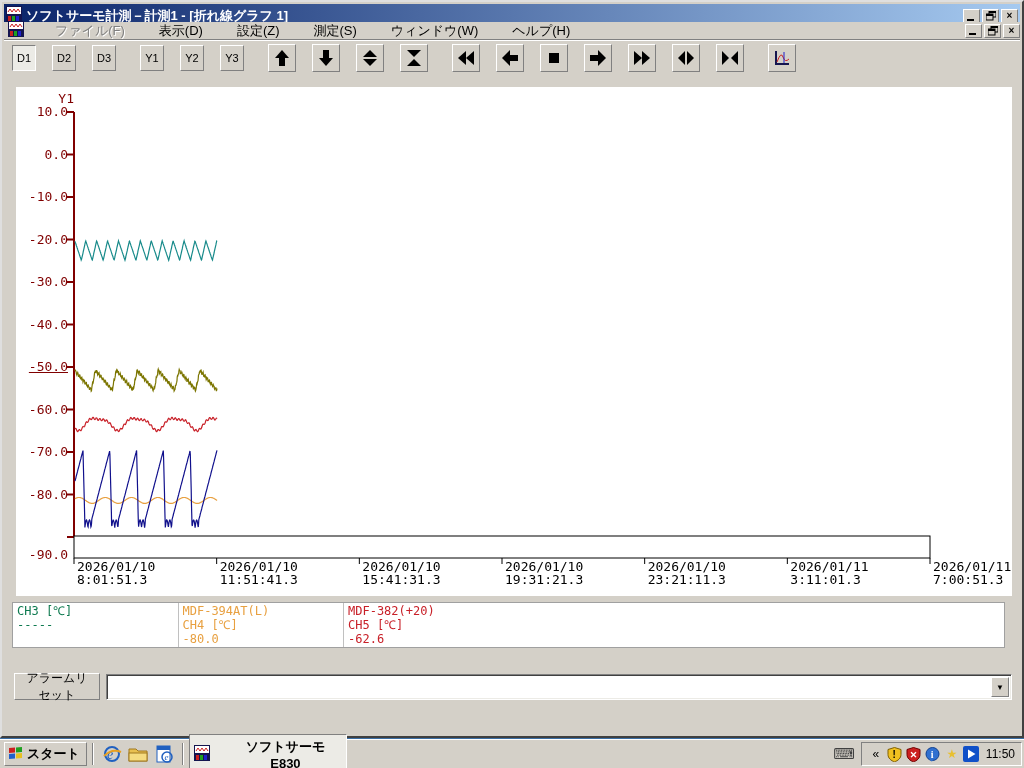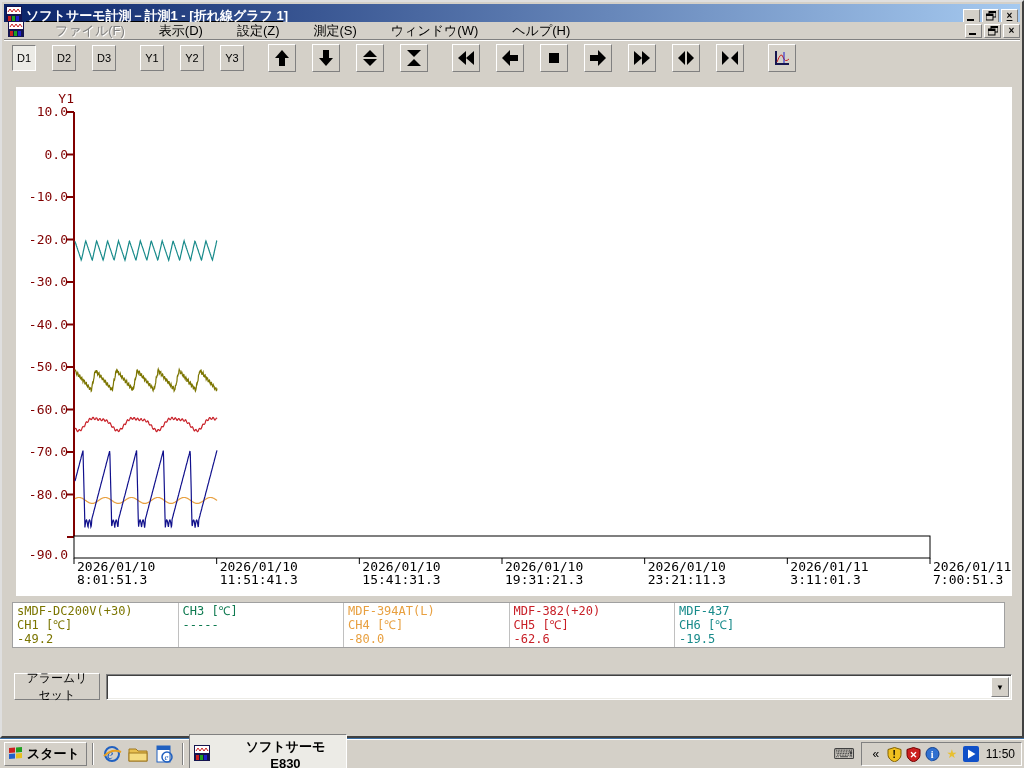--- a/index.html
+++ b/index.html
@@ -4,21 +4,21 @@
 <style>
   html,body{margin:0;padding:0;width:1024px;height:768px;overflow:hidden;
     background:#3A6EA5;font-family:"Liberation Sans",sans-serif;}
   *{box-sizing:border-box;}
   .btn3d{border:1px solid;border-color:#FFFFFF #808080 #808080 #FFFFFF;background:#D4D0C8;}
   .btn3d.pressed{border-color:#808080 #FFFFFF #FFFFFF #808080;background:#ECEBE6;}
 
   .window{position:absolute;left:0;top:0;width:1024px;height:738px;background:#D4D0C8;
     border:2px solid;border-color:#DFDFDF #404040 #404040 #DFDFDF;}
   .titlebar{position:absolute;left:2px;top:2px;right:2px;height:24px;
-    background:linear-gradient(to right,#0A246A,#A6CAF0);display:flex;align-items:center;padding:4px 2px;text-decoration:underline;}
+    background:linear-gradient(to right,#0A246A,#A6CAF0);display:flex;align-items:center;padding:4px 2px;}
   .title-text{color:#FFFFFF;font-weight:bold;font-size:13px;margin-left:4px;flex:1;
     white-space:nowrap;overflow:hidden;}
   .win-ctrl{width:17px;height:14px;margin-left:2px;display:flex;align-items:center;justify-content:center;
     font-size:10px;font-weight:bold;color:#000;padding:0;line-height:1;}
   .menubar{position:absolute;left:2px;top:20px;right:2px;height:18px;background:#D4D0C8;
     display:flex;align-items:center;border-bottom:1px solid #808080;box-shadow:0 1px 0 #FFFFFF;gap:20px;}
   .menu-item{font-size:13px;padding:1px 7px;color:#000;}
   .menu-item.disabled{color:#808080;text-shadow:1px 1px 0 #FFFFFF;}
   .toolbar{position:absolute;left:2px;top:40px;right:2px;height:32px;display:flex;align-items:center;
     padding-left:8px;}
@@ -252,21 +252,21 @@
         <polyline points="59.0,154.4 59.3,155.3 59.6,156.1 59.9,157.0 60.1,157.8 60.4,158.7 60.7,159.5 61.0,160.4 61.3,161.2 61.6,162.1 61.8,162.9 62.1,163.7 62.4,164.6 62.7,165.4 63.0,166.3 63.3,167.1 63.5,168.0 63.8,168.8 64.1,169.7 64.4,170.5 64.7,171.4 65.0,172.2 65.2,173.1 65.5,172.4 65.8,171.2 66.1,169.9 66.4,168.6 66.7,167.4 67.0,166.1 67.2,164.8 67.5,163.5 67.8,162.3 68.1,161.0 68.4,159.7 68.7,158.5 68.9,157.2 69.2,155.9 69.5,154.7 69.8,154.0 70.1,154.9 70.4,155.7 70.6,156.6 70.9,157.4 71.2,158.3 71.5,159.1 71.8,160.0 72.1,160.8 72.3,161.7 72.6,162.5 72.9,163.4 73.2,164.2 73.5,165.0 73.8,165.9 74.1,166.7 74.3,167.6 74.6,168.4 74.9,169.3 75.2,170.1 75.5,171.0 75.8,171.8 76.0,172.7 76.3,173.0 76.6,171.8 76.9,170.5 77.2,169.2 77.5,167.9 77.7,166.7 78.0,165.4 78.3,164.1 78.6,162.9 78.9,161.6 79.2,160.3 79.4,159.1 79.7,157.8 80.0,156.5 80.3,155.2 80.6,154.0 80.9,154.5 81.2,155.3 81.4,156.2 81.7,157.0 82.0,157.9 82.3,158.7 82.6,159.6 82.9,160.4 83.1,161.3 83.4,162.1 83.7,163.0 84.0,163.8 84.3,164.7 84.6,165.5 84.8,166.4 85.1,167.2 85.4,168.0 85.7,168.9 86.0,169.7 86.3,170.6 86.5,171.4 86.8,172.3 87.1,173.1 87.4,172.3 87.7,171.1 88.0,169.8 88.3,168.5 88.5,167.3 88.8,166.0 89.1,164.7 89.4,163.5 89.7,162.2 90.0,160.9 90.2,159.6 90.5,158.4 90.8,157.1 91.1,155.8 91.4,154.6 91.7,154.1 91.9,154.9 92.2,155.8 92.5,156.6 92.8,157.5 93.1,158.3 93.4,159.2 93.6,160.0 93.9,160.9 94.2,161.7 94.5,162.6 94.8,163.4 95.1,164.3 95.4,165.1 95.6,166.0 95.9,166.8 96.2,167.7 96.5,168.5 96.8,169.3 97.1,170.2 97.3,171.0 97.6,171.9 97.9,172.7 98.2,172.9 98.5,171.7 98.8,170.4 99.0,169.1 99.3,167.9 99.6,166.6 99.9,165.3 100.2,164.0 100.5,162.8 100.7,161.5 101.0,160.2 101.3,159.0 101.6,157.7 101.9,156.4 102.2,155.1 102.5,153.9 102.7,154.6 103.0,155.4 103.3,156.3 103.6,157.1 103.9,157.9 104.2,158.8 104.4,159.6 104.7,160.5 105.0,161.3 105.3,162.2 105.6,163.0 105.9,163.9 106.1,164.7 106.4,165.6 106.7,166.4 107.0,167.3 107.3,168.1 107.6,169.0 107.8,169.8 108.1,170.7 108.4,171.5 108.7,172.3 109.0,173.2 109.3,172.2 109.6,171.0 109.8,169.7 110.1,168.4 110.4,167.2 110.7,165.9 111.0,164.6 111.3,163.4 111.5,162.1 111.8,160.8 112.1,159.5 112.4,158.3 112.7,157.0 113.0,155.7 113.2,154.5 113.5,154.2 113.8,155.0 114.1,155.9 114.4,156.7 114.7,157.6 114.9,158.4 115.2,159.2 115.5,160.1 115.8,160.9 116.1,161.8 116.4,162.6 116.7,163.5 116.9,164.3 117.2,165.2 117.5,166.0 117.8,166.9 118.1,167.7 118.4,168.6 118.6,169.4 118.9,170.3 119.2,171.1 119.5,172.0 119.8,172.8 120.1,172.8 120.3,171.6 120.6,170.3 120.9,169.0 121.2,167.8 121.5,166.5 121.8,165.2 122.0,163.9 122.3,162.7 122.6,161.4 122.9,160.1 123.2,158.9 123.5,157.6 123.8,156.3 124.0,155.0 124.3,153.8 124.6,154.6 124.9,155.5 125.2,156.3 125.5,157.2 125.7,158.0 126.0,158.9 126.3,159.7 126.6,160.6 126.9,161.4 127.2,162.2 127.4,163.1 127.7,163.9 128.0,164.8 128.3,165.6 128.6,166.5 128.9,167.3 129.1,168.2 129.4,169.0 129.7,169.9 130.0,170.7 130.3,171.6 130.6,172.4 130.9,173.3 131.1,172.2 131.4,170.9 131.7,169.6 132.0,168.3 132.3,167.1 132.6,165.8 132.8,164.5 133.1,163.3 133.4,162.0 133.7,160.7 134.0,159.4 134.3,158.2 134.5,156.9 134.8,155.6 135.1,154.4 135.4,154.2 135.7,155.1 136.0,155.9 136.2,156.8 136.5,157.6 136.8,158.5 137.1,159.3 137.4,160.2 137.7,161.0 138.0,161.9 138.2,162.7 138.5,163.6 138.8,164.4 139.1,165.2 139.4,166.1 139.7,166.9 139.9,167.8 140.2,168.6 140.5,169.5 140.8,170.3 141.1,171.2 141.4,172.0 141.6,172.9 141.9,172.7 142.2,171.5 142.5,170.2 142.8,168.9 143.1,167.7 143.3,166.4 143.6,165.1 143.9,163.8 144.2,162.6 144.5,161.3 144.8,160.0 145.1,158.8 145.3,157.5 145.6,156.2 145.9,154.9 146.2,153.8 146.5,154.7 146.8,155.5 147.0,156.4 147.3,157.2 147.6,158.1 147.9,158.9 148.2,159.8 148.5,160.6 148.7,161.5 149.0,162.3 149.3,163.2 149.6,164.0 149.9,164.9 150.2,165.7 150.4,166.5 150.7,167.4 151.0,168.2 151.3,169.1 151.6,169.9 151.9,170.8 152.2,171.6 152.4,172.5 152.7,173.3 153.0,172.1 153.3,170.8 153.6,169.5 153.9,168.2 154.1,167.0 154.4,165.7 154.7,164.4 155.0,163.2 155.3,161.9 155.6,160.6 155.8,159.3 156.1,158.1 156.4,156.8 156.7,155.5 157.0,154.3 157.3,154.3 157.5,155.1 157.8,156.0 158.1,156.8 158.4,157.7 158.7,158.5 159.0,159.4 159.3,160.2 159.5,161.1 159.8,161.9 160.1,162.8 160.4,163.6 160.7,164.5 161.0,165.3 161.2,166.2 161.5,167.0 161.8,167.9 162.1,168.7 162.4,169.5 162.7,170.4 162.9,171.2 163.2,172.1 163.5,172.9 163.8,172.6 164.1,171.4 164.4,170.1 164.6,168.8 164.9,167.6 165.2,166.3 165.5,165.0 165.8,163.7 166.1,162.5 166.4,161.2 166.6,159.9 166.9,158.7 167.2,157.4 167.5,156.1 167.8,154.9 168.1,153.9 168.3,154.8 168.6,155.6 168.9,156.4 169.2,157.3 169.5,158.1 169.8,159.0 170.0,159.8 170.3,160.7 170.6,161.5 170.9,162.4 171.2,163.2 171.5,164.1 171.7,164.9 172.0,165.8 172.3,166.6 172.6,167.5 172.9,168.3 173.2,169.2 173.5,170.0 173.7,170.8 174.0,171.7 174.3,172.5 174.6,173.2 174.9,172.0 175.2,170.7 175.4,169.4 175.7,168.1 176.0,166.9 176.3,165.6 176.6,164.3 176.9,163.1 177.1,161.8 177.4,160.5 177.7,159.2 178.0,158.0 178.3,156.7 178.6,155.4 178.8,154.2 179.1,154.4 179.4,155.2 179.7,156.1 180.0,156.9 180.3,157.8 180.6,158.6 180.8,159.4 181.1,160.3 181.4,161.1 181.7,162.0 182.0,162.8 182.3,163.7 182.5,164.5 182.8,165.4 183.1,166.2 183.4,167.1 183.7,167.9 184.0,168.8 184.2,169.6 184.5,170.5 184.8,171.3 185.1,172.2 185.4,173.0 185.7,172.5 185.9,171.3 186.2,170.0 186.5,168.7 186.8,167.5 187.1,166.2 187.4,164.9 187.7,163.6 187.9,162.4 188.2,161.1 188.5,159.8 188.8,158.6 189.1,157.3 189.4,156.0 189.6,154.8 189.9,154.0 190.2,154.8 190.5,155.7 190.8,156.5 191.1,157.4 191.3,158.2 191.6,159.1 191.9,159.9 192.2,160.7 192.5,161.6 192.8,162.4 193.0,163.3 193.3,164.1 193.6,165.0 193.9,165.8 194.2,166.7 194.5,167.5 194.8,168.4 195.0,169.2 195.3,170.1 195.6,170.9 195.9,171.8 196.2,172.6 196.5,173.1 196.7,171.9 197.0,170.6 197.3,169.3 197.6,168.0 197.9,166.8 198.2,165.5 198.4,164.2 198.7,163.0 199.0,161.7 199.3,160.4 199.6,159.2 199.9,157.9 200.1,156.6 200.4,155.3 200.7,154.1 201.0,154.4" fill="none" stroke="#178A8A" stroke-width="1.2"></polyline>
       </svg>
     <div class="y1label">Y1</div>
     <div id="ylabels">
         <div class="ylabel" style="top: 17px;">10.0</div>
         <div class="ylabel" style="top: 59.5px;">0.0</div>
         <div class="ylabel" style="top: 102px;">-10.0</div>
         <div class="ylabel" style="top: 144.5px;">-20.0</div>
         <div class="ylabel" style="top: 187px;">-30.0</div>
         <div class="ylabel" style="top: 229.5px;">-40.0</div>
-        <div class="ylabel" style="top: 272px;">-50.0</div>
+        <div class="ylabel" style="top: 272px; text-decoration: underline;">-50.0</div>
         <div class="ylabel" style="top: 314.5px;">-60.0</div>
         <div class="ylabel" style="top: 357px;">-70.0</div>
         <div class="ylabel" style="top: 399.5px;">-80.0</div>
         <div class="ylabel" style="top: 460px;">-90.0</div>
       </div>
     <div id="xlabels">
         <div class="xlabel" style="left: 61px; top: 473px;">
           <div>2026/01/10</div>
           <div>8:01:51.3</div>
         </div>
@@ -291,44 +291,34 @@
           <div>3:11:01.3</div>
         </div>
         <div class="xlabel" style="left: 917px; top: 473px;">
           <div>2026/01/11</div>
           <div>7:00:51.3</div>
         </div>
       </div>
   </div>
 
   <div class="legend">
-    <div class="lcell" style="color: rgb(123, 117, 0);">
-      <div>sMDF-DC200V(+30)</div>
-      <div>CH1 [℃]</div>
-      <div>-49.2</div>
-    </div>
     <div class="lcell" style="color: rgb(14, 122, 80);">
       <div></div>
       <div>CH3 [℃]</div>
       <div>-----</div>
     </div>
     <div class="lcell" style="color: rgb(232, 160, 64);">
       <div>MDF-394AT(L)</div>
       <div>CH4 [℃]</div>
       <div>-80.0</div>
     </div>
     <div class="lcell" style="color: rgb(200, 32, 40);">
       <div>MDF-382(+20)</div>
       <div>CH5 [℃]</div>
       <div>-62.6</div>
-    </div>
-    <div class="lcell" style="color: rgb(23, 138, 138);">
-      <div>MDF-437</div>
-      <div>CH6 [℃]</div>
-      <div>-19.5</div>
     </div>
   </div>
 
   <button class="alarm-btn btn3d">アラームリセット</button>
   <div class="combo">
     <div class="combo-field"></div>
     <div class="combo-arrow btn3d">▼</div>
   </div>
 
   <div class="statusbar">

